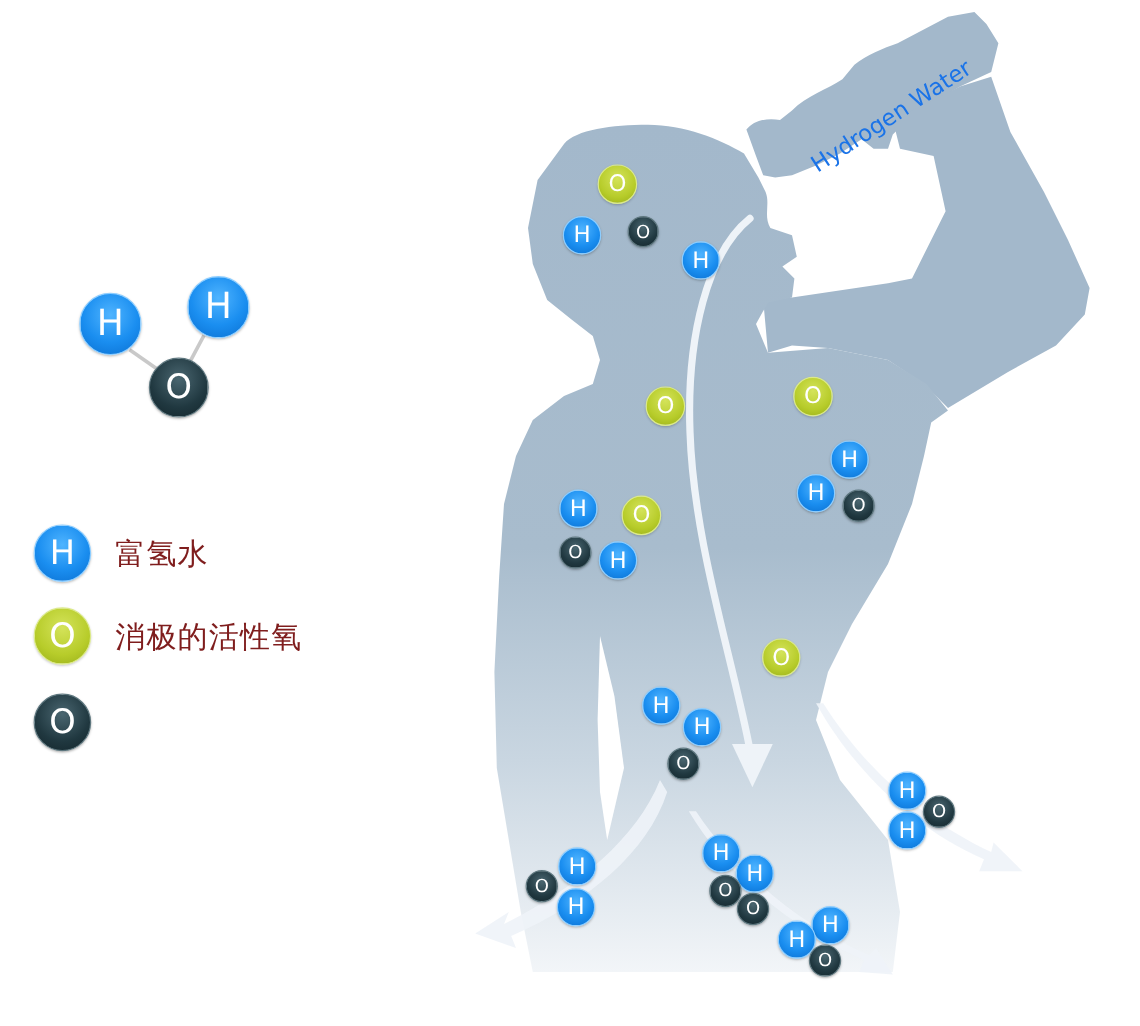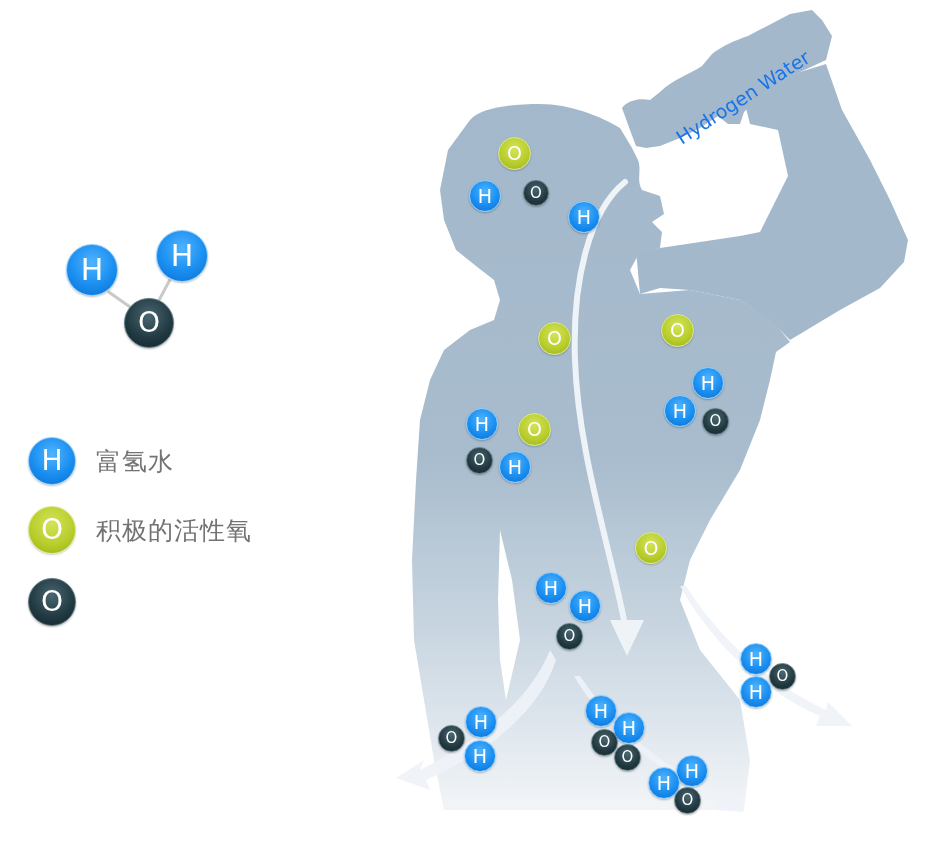--- a/index.html
+++ b/index.html
@@ -12,21 +12,21 @@
     color: #fff; font-family: "DejaVu Sans", sans-serif; font-weight: normal;
     box-sizing: border-box; line-height: 1;
   }
   .atom.h { background: radial-gradient(circle at 50% 35%, #4fb4ff 0%, #1a8ef0 55%, #0a6fd0 100%);
             border: 1.5px solid #8ccdff; box-shadow: 0 1px 2px rgba(0,0,0,0.25); }
   .atom.og { background: radial-gradient(circle at 50% 35%, #d4e35a 0%, #b7cc2a 60%, #97ad18 100%);
              border: 1.5px solid #dbe98a; box-shadow: 0 1px 2px rgba(0,0,0,0.2); }
   .atom.ob { background: radial-gradient(circle at 50% 35%, #4a6670 0%, #203840 60%, #13252b 100%);
              border: 1.5px solid #5d767e; box-shadow: 0 1px 2px rgba(0,0,0,0.3); }
   .legend-row { position: absolute; left: 28px; display: flex; align-items: center; }
-  .legend-label { font-size: 25px; color: #737373; margin-left: 20px; letter-spacing: 1px; }
+  .legend-label { font-size: 25px; color: #7f1d1d; margin-left: 20px; letter-spacing: 1px; }
   .bond { position: absolute; height: 3px; background: #c9c9c9; transform-origin: 0 50%; }
   .bottle-text { position: absolute; color: #1a73e8; font-size: 19px; white-space: nowrap;
                  transform: rotate(-33deg); transform-origin: 0 0; }
 </style>
 </head>
 <body>
 
 <svg class="abs" style="left:0;top:0" width="950" height="855" viewBox="0 0 950 855">
   <defs>
     <linearGradient id="bodyGrad" x1="0" y1="0" x2="0" y2="1">
@@ -68,21 +68,21 @@
 <div class="atom h" style="left:66px;top:244px;width:52px;height:52px;font-size:30px;">H</div>
 <div class="atom h" style="left:156px;top:230px;width:52px;height:52px;font-size:30px;">H</div>
 <div class="atom ob" style="left:124px;top:298px;width:50px;height:50px;font-size:28px;">O</div>
 
 <div class="legend-row" style="top:437px;">
   <div class="atom h" style="position:relative;width:48px;height:48px;font-size:28px;">H</div>
   <span class="legend-label">富氢水</span>
 </div>
 <div class="legend-row" style="top:506px;">
   <div class="atom og" style="position:relative;width:48px;height:48px;font-size:28px;">O</div>
-  <span class="legend-label">积极的活性氧</span>
+  <span class="legend-label">消极的活性氧</span>
 </div>
 <div class="legend-row" style="top:578px;">
   <div class="atom ob" style="position:relative;width:48px;height:48px;font-size:28px;">O</div>
 </div>
 
 <div class="atom og" style="left:498px;top:137px;width:33px;height:33px;font-size:19px;">O</div>
 <div class="atom h" style="left:469px;top:180px;width:32px;height:32px;font-size:19px;">H</div>
 <div class="atom ob" style="left:523px;top:180px;width:26px;height:26px;font-size:15px;">O</div>
 <div class="atom h" style="left:568px;top:201px;width:32px;height:32px;font-size:19px;">H</div>
 

